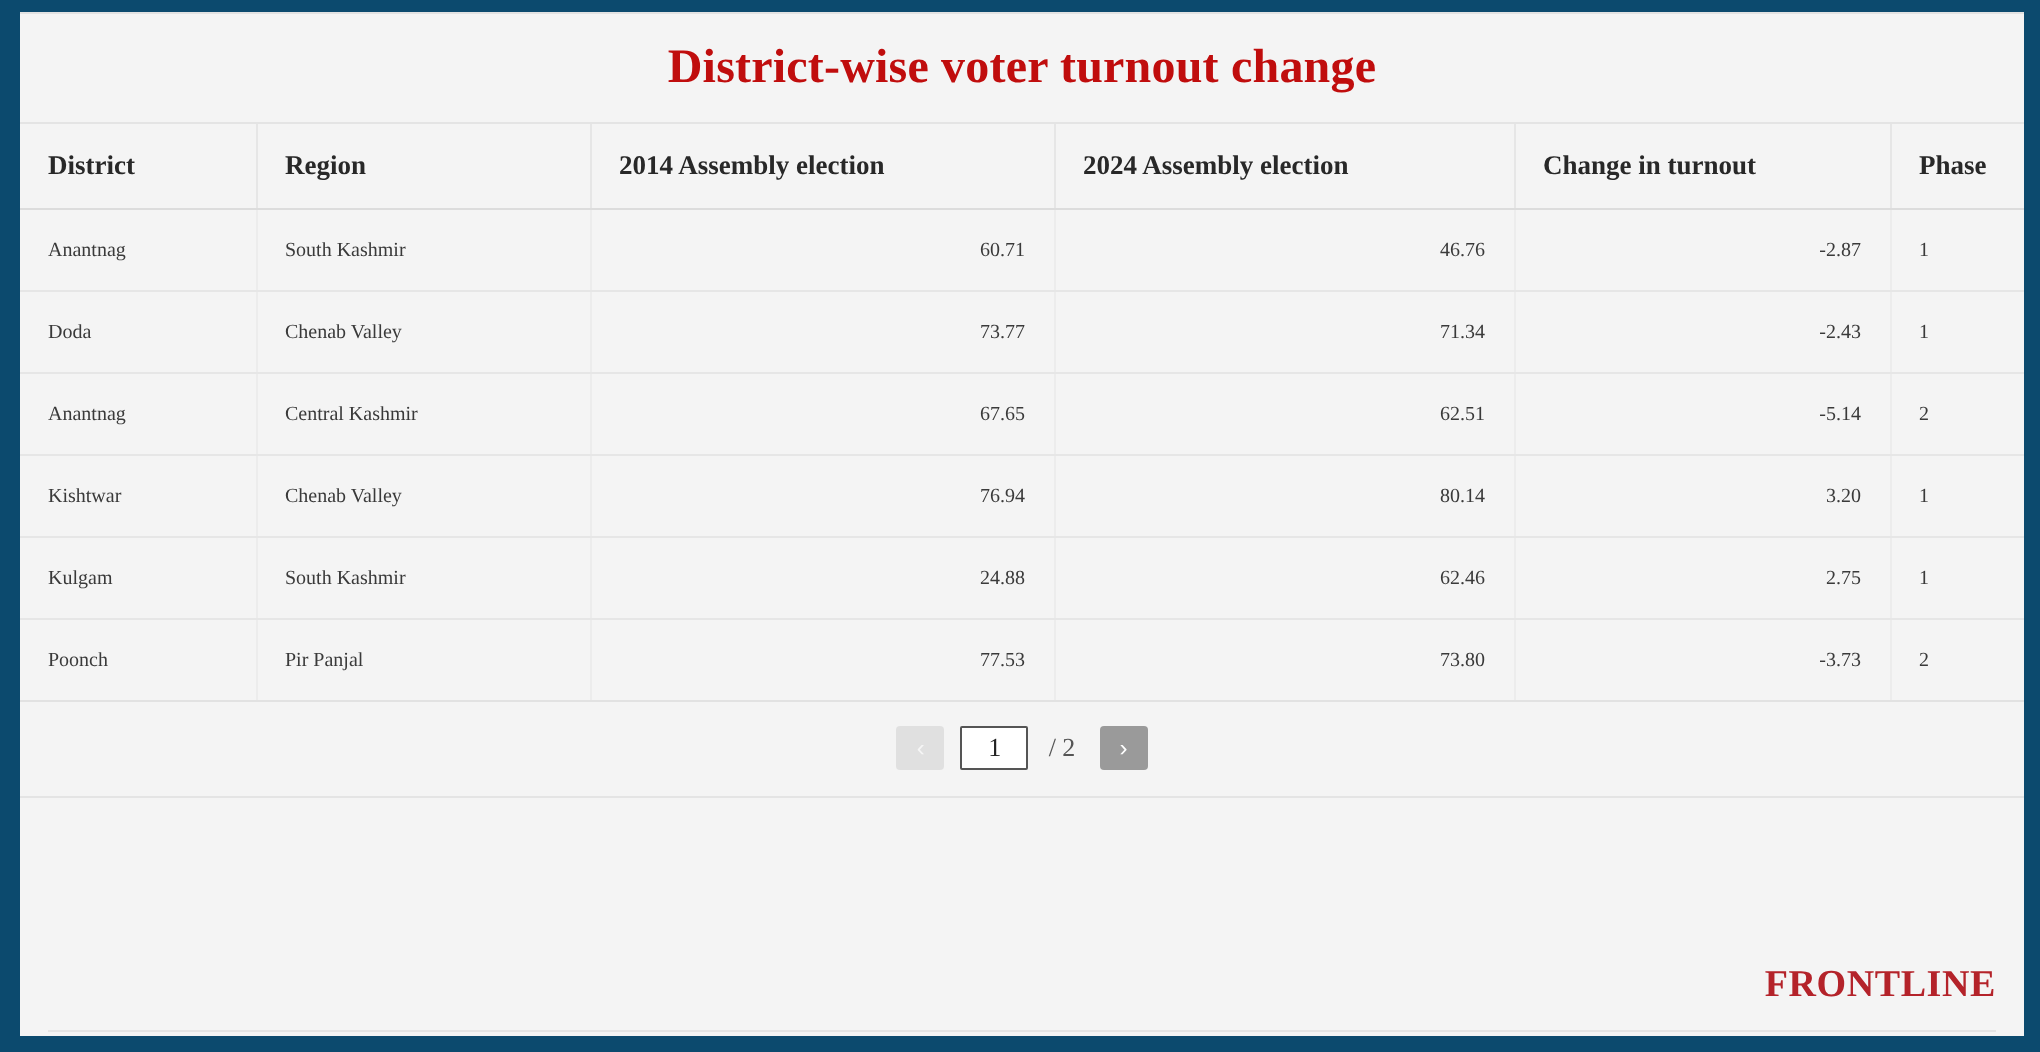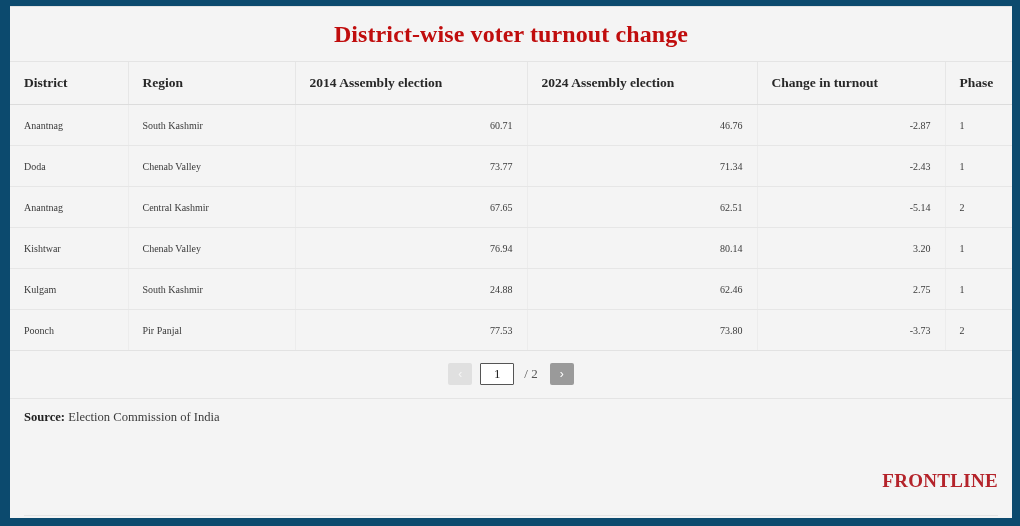--- a/index.html
+++ b/index.html
@@ -146,21 +146,21 @@
     color: #3c3c3c;
     line-height: 1.32;
   }
   .source-label { font-weight: bold; color: #222222; }
   .logo {
     font-size: 19px;
     font-weight: bold;
     color: #b4232a;
     letter-spacing: 0.3px;
     align-self: flex-end;
-    margin-bottom: 18px;
+    margin-bottom: 6px;
     font-family: "Liberation Serif", "DejaVu Serif", serif;
   }
   .footer-rule {
     position: absolute;
     left: 14px;
     right: 14px;
     bottom: 2px;
     height: 1px;
     background: #e4e4e4;
   }
@@ -250,22 +250,19 @@
 
     <div class="pager">
       <button class="pg-btn prev">‹</button>
       <input class="pg-input" type="text" value="1" style="">
       <span class="pg-total">/ 2</span>
       <button class="pg-btn next">›</button>
     </div>
 
     <div class="footer">
       <div class="source-block">
-        <div>
-          <span class="source-label">Source:</span><span> Election Commission of India</span>
-        </div>
       </div>
       <div class="logo">FRONTLINE</div>
       <div class="footer-rule"></div>
     </div>
 
   </div>
 </div>
 
 </body></html>

